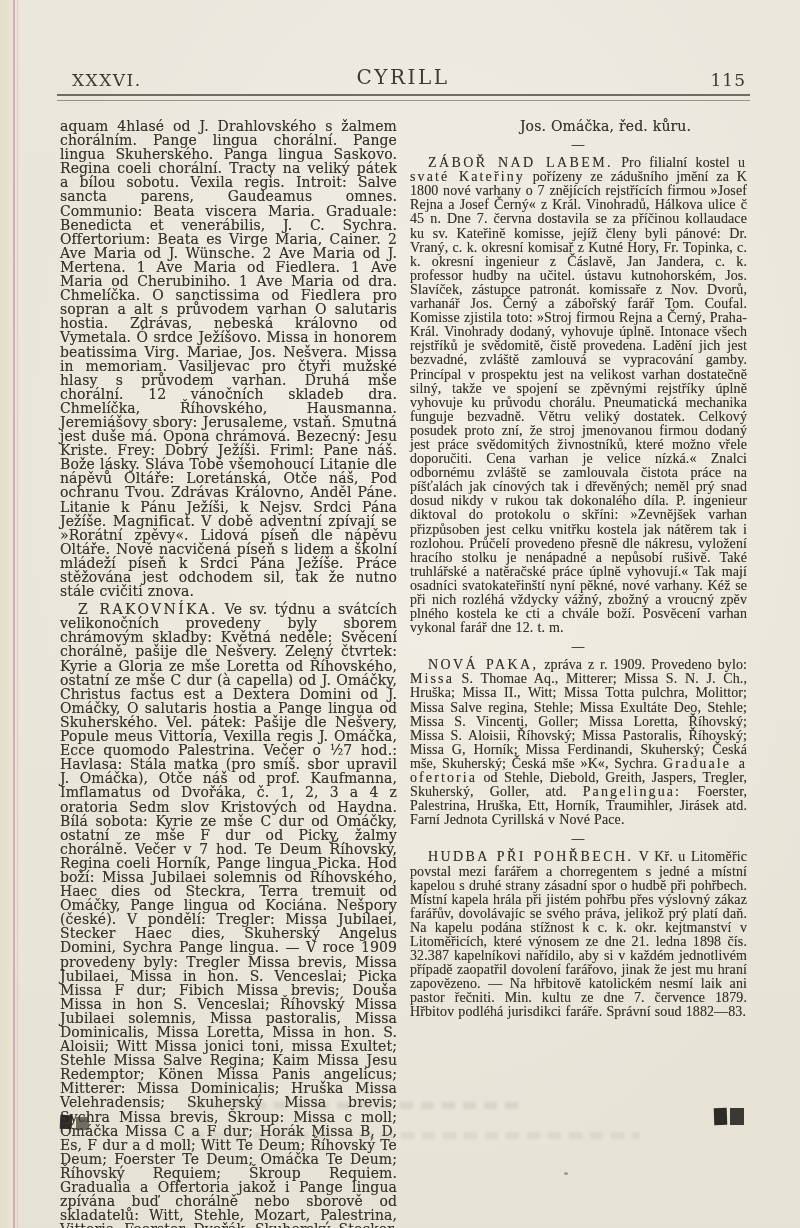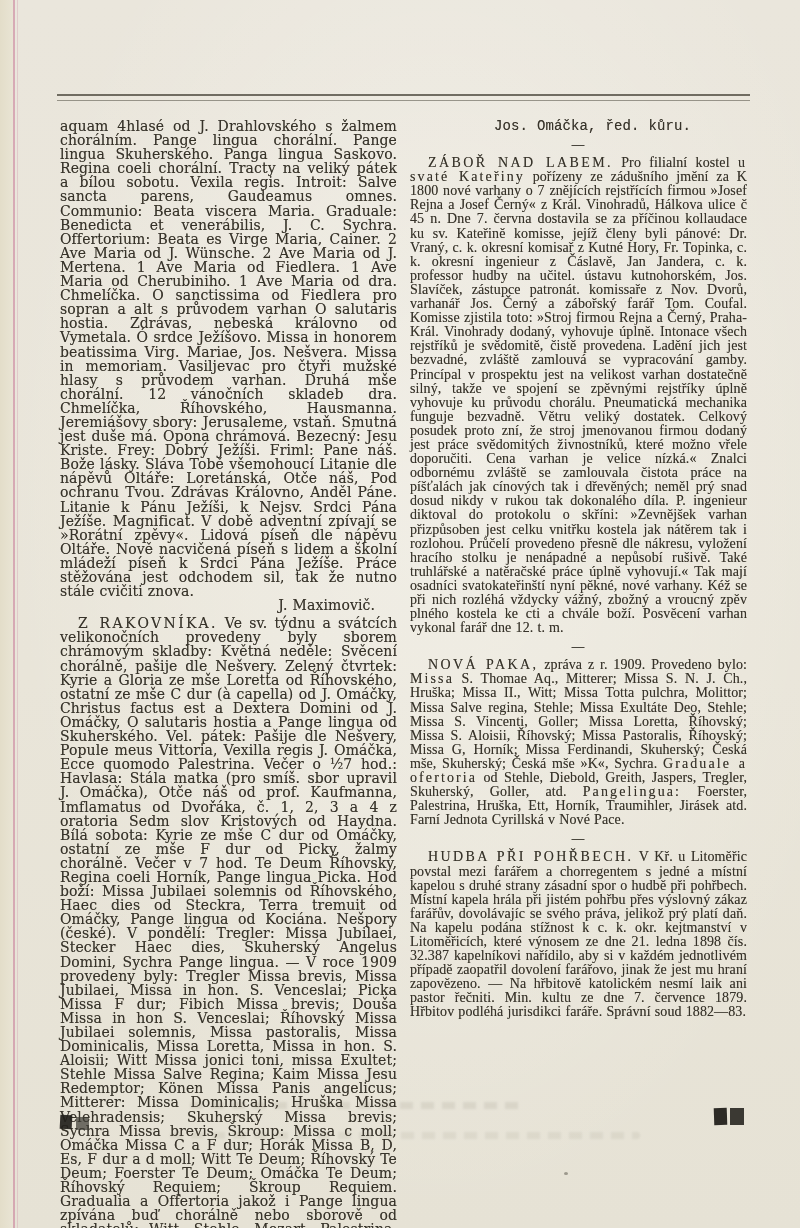--- a/index.html
+++ b/index.html
@@ -62,21 +62,21 @@
     text-align: justify;
     word-spacing: 0.5px;
     letter-spacing: 0.1px;
     color: #37332a;
     text-shadow: 0 0 0.5px rgba(45,40,28,0.45);
   }
   .para { margin: 0; }
   .para.indent { text-indent: 18px; margin-top: 4px; }
   .separator + .para.indent { margin-top: 0; font-family: Liberation Serif, serif; }
   .signature { text-align: right; padding-right: 22px; margin: 0; }
-  .signature.wide { padding-right: 56px; font-family: Liberation Mono, monospace; }
+  .signature.wide { padding-right: 56px; }
   .separator {
     text-align: center; margin: 5px 0 5px;
     line-height: 13px; letter-spacing: 1px; color: #47443b;
   }
   .seg-lead { letter-spacing: 2.4px; }
   .seg-sp  { letter-spacing: 2.1px; }
   
   .ink-mark { position: absolute; background: #23211c; }
   .ink-m1 { left: 60px;  top: 1115px; width: 12px; height: 14px; transform: rotate(3deg); opacity: .92; }
   .ink-m2 { left: 76px;  top: 1117px; width: 13px; height: 13px; opacity: .7; background: #3c3a33; }
@@ -94,26 +94,30 @@
          background: #6b675c; border-radius: 50%; opacity: .6; }
 </style>
 </head>
 <body>
 
 <div class="page">
   <div class="edge-strip"></div>
   <div class="margin-line"></div>
   <div class="margin-line-2"></div>
 
+  <div class="page-header">
+    <span class="volume">XXXVI.</span>
+    <span class="journal-title">CYRILL</span>
+    <span class="page-number">115</span>
+  </div>
   <div class="header-rule"></div>
 
   <div class="columns">
     <div class="column">
         <p class="para"><span class="seg-n">aquam 4hlasé od J. Drahlovského s žalmem chorálním. Pange lingua chorální. Pange lingua Skuherského. Panga lingua Saskovo. Regina coeli chorální. Tracty na veliký pátek a bílou sobotu. Vexila regis. Introit: Salve sancta parens, Gaudeamus omnes. Communio: Beata viscera Maria. Graduale: Benedicta et venerábilis, J. C. Sychra. Offertorium: Beata es Virge Maria, Cainer. 2 Ave Maria od J. Wünsche. 2 Ave Maria od J. Mertena. 1 Ave Maria od Fiedlera. 1 Ave Maria od Cherubiniho. 1 Ave Maria od dra. Chmelíčka. O sanctissima od Fiedlera pro sopran a alt s průvodem varhan O salutaris hostia. Zdrávas, nebeská královno od Vymetala. Ó srdce Ježíšovo. Missa in honorem beatissima Virg. Mariae, Jos. Nešvera. Missa in memoriam. Vasiljevac pro čtyři mužské hlasy s průvodem varhan. Druhá mše chorální. 12 vánočních skladeb dra. Chmelíčka, Říhovského, Hausmanna. Jeremiášovy sbory: Jerusaleme, vstaň. Smutná jest duše má. Opona chrámová. Bezecný: Jesu Kriste. Frey: Dobrý Ježíši. Friml: Pane náš. Bože lásky. Sláva Tobě všemohoucí Litanie dle nápěvů Oltáře: Loretánská, Otče náš, Pod ochranu Tvou. Zdrávas Královno, Anděl Páne. Litanie k Pánu Ježíši, k Nejsv. Srdci Pána Ježíše. Magnificat. V době adventní zpívají se »Rorátní zpěvy«. Lidová píseň dle nápěvu Oltáře. Nově nacvičená píseň s lidem a školní mládeží píseň k Srdci Pána Ježíše. Práce stěžována jest odchodem sil, tak že nutno stále cvičiti znova.</span></p>
-        <div class="signature">J. Maximovič.</div>
         <p class="para indent"><span class="seg-lead">Z RAKOVNÍKA.</span><span class="seg-n"> Ve sv. týdnu a svátcích velikonočních provedeny byly sborem chrámovým skladby: Květná neděle: Svěcení chorálně, pašije dle Nešvery. Zelený čtvrtek: Kyrie a Gloria ze mše Loretta od Říhovského, ostatní ze mše C dur (à capella) od J. Omáčky, Christus factus est a Dextera Domini od J. Omáčky, O salutaris hostia a Pange lingua od Skuherského. Vel. pátek: Pašije dle Nešvery, Popule meus Vittoria, Vexilla regis J. Omáčka, Ecce quomodo Palestrina. Večer o ½7 hod.: Havlasa: Stála matka (pro smíš. sbor upravil J. Omáčka), Otče náš od prof. Kaufmanna, Imflamatus od Dvořáka, č. 1, 2, 3 a 4 z oratoria Sedm slov Kristových od Haydna. Bílá sobota: Kyrie ze mše C dur od Omáčky, ostatní ze mše F dur od Picky, žalmy chorálně. Večer v 7 hod. Te Deum Říhovský, Regina coeli Horník, Pange lingua Picka. Hod boží: Missa Jubilaei solemnis od Říhovského, Haec dies od Steckra, Terra tremuit od Omáčky, Pange lingua od Kociána. Nešpory (české). V pondělí: Tregler: Missa Jubilaei, Stecker Haec dies, Skuherský Angelus Domini, Sychra Pange lingua. — V roce 1909 provedeny byly: Tregler Missa brevis, Missa Jubilaei, Missa in hon. S. Venceslai; Picka Missa F dur; Fibich Missa brevis; Douša Missa in hon S. Venceslai; Říhovský Missa Jubilaei solemnis, Missa pastoralis, Missa Dominicalis, Missa Loretta, Missa in hon. S. Aloisii; Witt Missa jonici toni, missa Exultet; Stehle Missa Salve Regina; Kaim Missa Jesu Redemptor; Könen Missa Panis angelicus; Mitterer: Missa Dominicalis; Hruška Missa Velehradensis; Skuherský Missa brevis; Sychra Missa brevis, Škroup: Missa c moll; Omáčka Missa C a F dur; Horák Missa B, D, Es, F dur a d moll; Witt Te Deum; Říhovský Te Deum; Foerster Te Deum; Omáčka Te Deum; Říhovský Requiem; Škroup Requiem. Gradualia a Offertoria jakož i Pange lingua zpívána buď chorálně nebo sborově od skladatelů: Witt, Stehle, Mozart, Palestrina, Vittoria, Foerster, Dvořák, Skuherský, Stecker, Sy-</span></p>
       </div>
     <div class="column">
         <div class="signature wide">Jos. Omáčka, řed. kůru.</div>
         <div class="separator">—</div>
         <p class="para indent"><span class="seg-lead">ZÁBOŘ NAD LABEM.</span><span class="seg-n"> Pro filialní kostel </span><span class="seg-sp">u svaté Kateřiny</span><span class="seg-n"> pořízeny ze zádušního jmění za K 1800 nové varhany o 7 znějících rejstřících firmou »Josef Rejna a Josef Černý« z Král. Vinohradů, Hálkova ulice č 45 n. Dne 7. června dostavila se za příčinou kollaudace ku sv. Kateřině komisse, jejíž členy byli pánové: Dr. Vraný, c. k. okresní komisař z Kutné Hory, Fr. Topinka, c. k. okresní ingenieur z Čáslavě, Jan Jandera, c. k. professor hudby na učitel. ústavu kutnohorském, Jos. Slavíček, zástupce patronát. komissaře z Nov. Dvorů, varhanář Jos. Černý a zábořský farář Tom. Coufal. Komisse zjistila toto: »Stroj firmou Rejna a Černý, Praha-Král. Vinohrady dodaný, vyhovuje úplně. Intonace všech rejstříků je svědomitě, čistě provedena. Ladění jich jest bezvadné, zvláště zamlouvá se vypracování gamby. Princípal v prospektu jest na velikost varhan dostatečně silný, takže ve spojení se zpěvnými rejstříky úplně vyhovuje ku průvodu chorálu. Pneumatická mechanika funguje bezvadně. Větru veliký dostatek. Celkový posudek proto zní, že stroj jmenovanou firmou dodaný jest práce svědomitých živnostníků, které možno vřele doporučiti. Cena varhan je velice nízká.« Znalci odbornému zvláště se zamlouvala čistota práce na píšťalách jak cínových tak i dřevěných; neměl prý snad dosud nikdy v rukou tak dokonalého díla. P. ingenieur diktoval do protokolu o skříni: »Zevnějšek varhan přizpůsoben jest celku vnitřku kostela jak nátěrem tak i rozlohou. Průčelí provedeno přesně dle nákresu, vyložení hracího stolku je nenápadné a nepůsobí rušivě. Také truhlářské a natěračské práce úplně vyhovují.« Tak mají osadníci svatokateřinští nyní pěkné, nové varhany. Kéž se při nich rozléhá vždycky vážný, zbožný a vroucný zpěv plného kostela ke cti a chvále boží. Posvěcení varhan vykonal farář dne 12. t. m.</span></p>
         <div class="separator">—</div>
         <p class="para indent"><span class="seg-lead">NOVÁ PAKA,</span><span class="seg-n"> zpráva z r. 1909. Provedeno bylo: </span><span class="seg-sp">Missa</span><span class="seg-n"> S. Thomae Aq., Mitterer; Missa S. N. J. Ch., Hruška; Missa II., Witt; Missa Totta pulchra, Molittor; Missa Salve regina, Stehle; Missa Exultáte Deo, Stehle; Missa S. Vincenti, Goller; Missa Loretta, Říhovský; Missa S. Aloisii, Říhovský; Missa Pastoralis, Říhovský; Missa G, Horník; Missa Ferdinandi, Skuherský; Česká mše, Skuherský; Česká mše »K«, Sychra. </span><span class="seg-sp">Graduale a ofertoria</span><span class="seg-n"> od Stehle, Diebold, Greith, Jaspers, Tregler, Skuherský, Goller, atd. </span><span class="seg-sp">Pangelingua:</span><span class="seg-n"> Foerster, Palestrina, Hruška, Ett, Horník, Traumihler, Jirásek atd. Farní Jednota Cyrillská v Nové Pace.</span></p>
         <div class="separator">—</div>
         <p class="para indent"><span class="seg-lead">HUDBA PŘI POHŘBECH.</span><span class="seg-n"> V Kř. u Litoměřic povstal mezi farářem a chorregentem s jedné a místní kapelou s druhé strany zásadní spor o hudbě při pohřbech. Místní kapela hrála při jistém pohřbu přes výslovný zákaz farářův, dovolávajíc se svého práva, jelikož prý platí daň. Na kapelu podána stížnost k c. k. okr. kejtmanství v Litoměřicích, které výnosem ze dne 21. ledna 1898 čís. 32.387 kapelníkovi nařídilo, aby si v každém jednotlivém případě zaopatřil dovolení farářovo, jinak že jest mu hraní zapovězeno. — Na hřbitově katolickém nesmí laik ani pastor řečniti. Min. kultu ze dne 7. července 1879. Hřbitov podléhá jurisdikci faráře. Správní soud 1882—83.</span></p>

